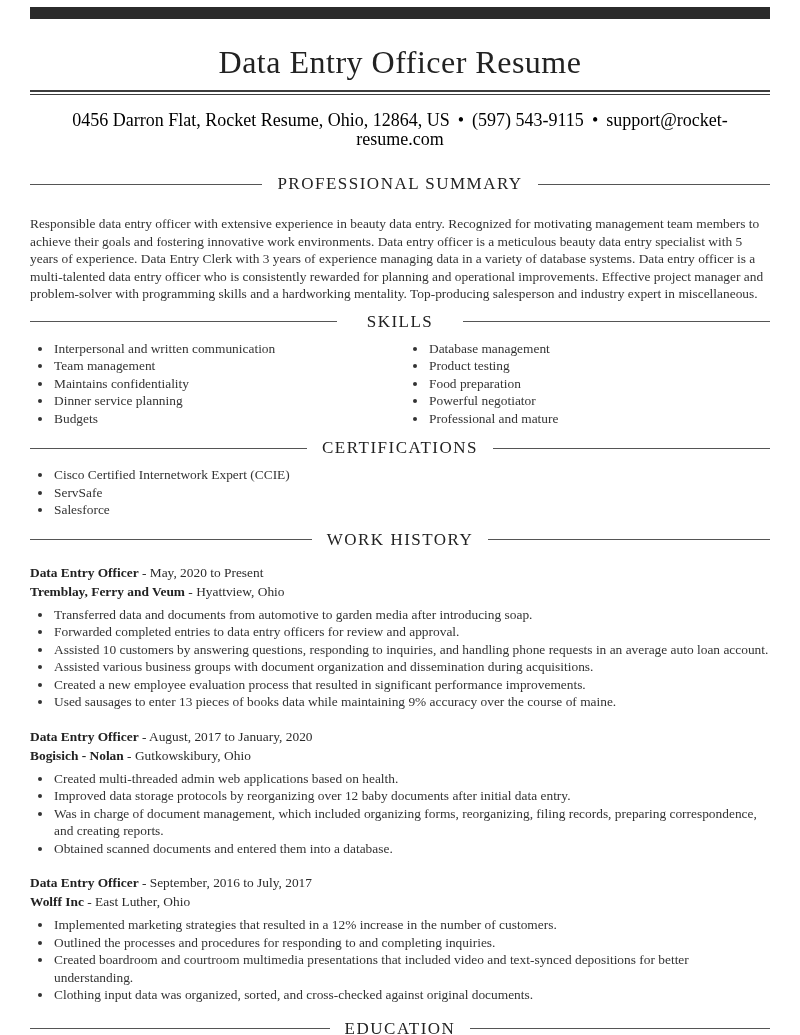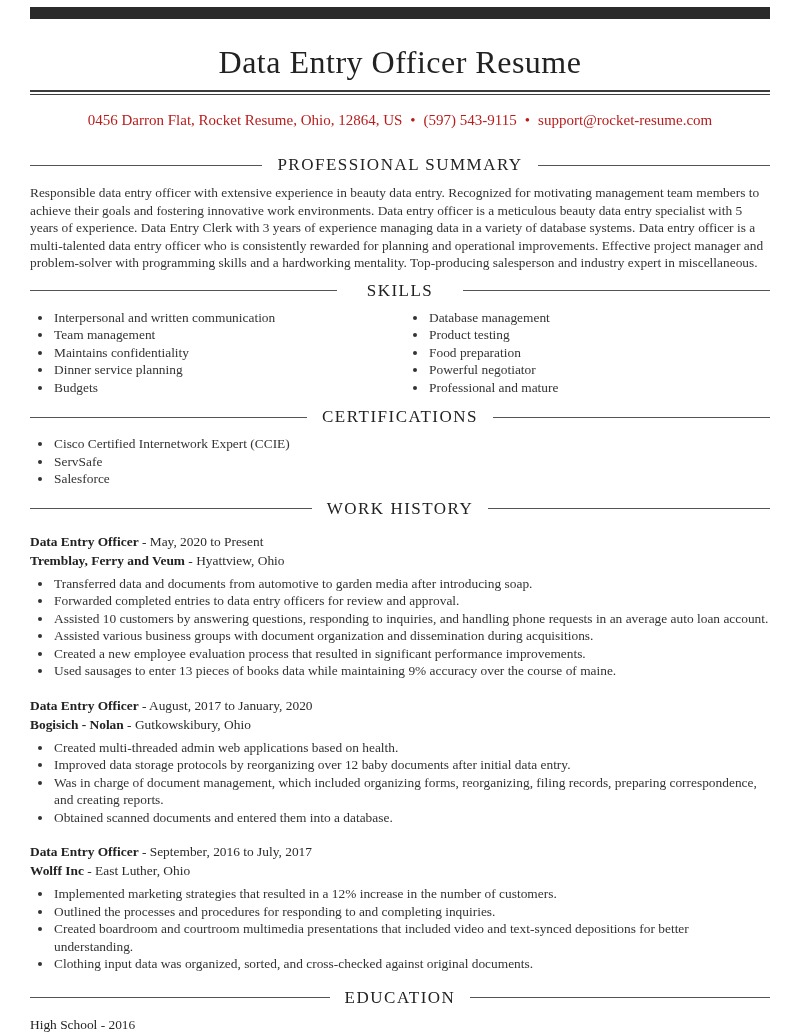--- a/index.html
+++ b/index.html
@@ -32,23 +32,23 @@
 
   .double-rule {
     height: 5px;
     border-top: 2px solid #3d3d3d;
     border-bottom: 1px solid #3d3d3d;
     margin-bottom: 16px;
   }
 
   .contact {
     text-align: center;
-    font-size: 15px;
+    font-size: 18px;
     line-height: 19px;
-    color: #b91c1c;
+    color: #000000;
   }
   .contact .sep { margin: 0 8px; }
 
   .section-header {
     display: flex;
     align-items: center;
     gap: 15px;
   }
   .section-header .line {
     flex: 1;
@@ -56,21 +56,21 @@
     background: #555555;
   }
   .section-header .heading {
     font-size: 17px;
     line-height: 22px;
     letter-spacing: 1.5px;
     color: #222222;
     font-weight: normal;
     white-space: nowrap;
   }
-  .sh-summary { margin: 24px 0 8px 0; }
+  .sh-summary { margin: 24px 0 20px 0; }
   .sh-skills  { margin: 8px 0 7px 0; gap: 30px; }
   .sh-certs   { margin: 10px 0 7px 0; }
   .sh-work    { margin: 10px 0 8px 0; }
   .sh-edu     { margin: 14px 0 6px 0; }
 
   .body-text {
     font-size: 13.4px;
     line-height: 17.5px;
   }
 

